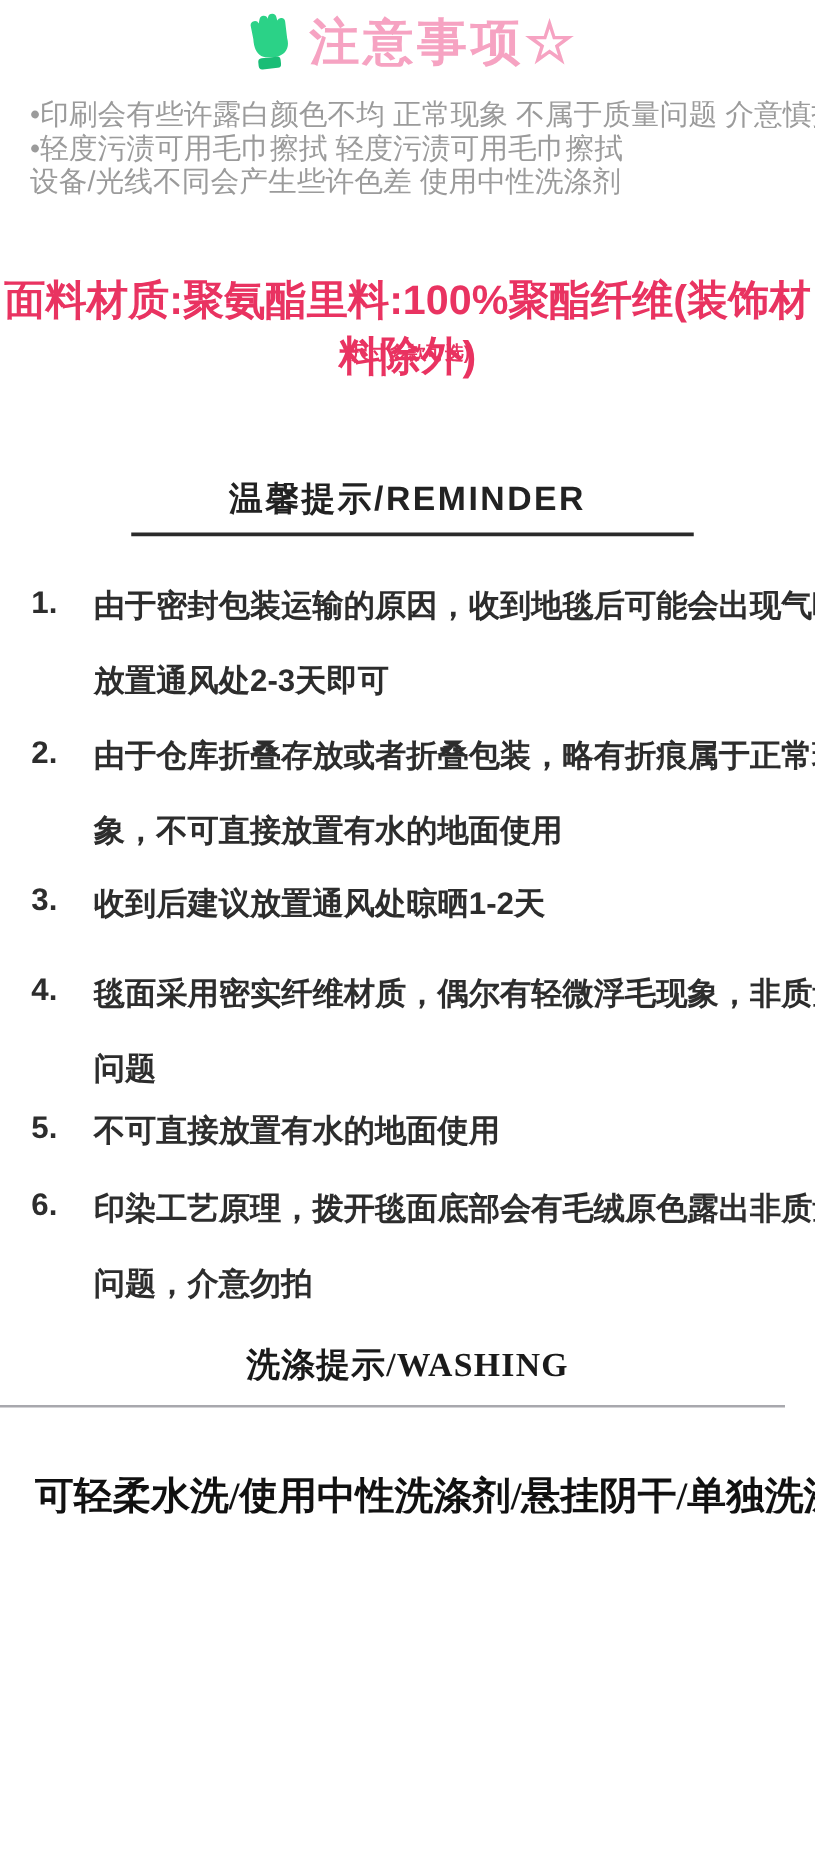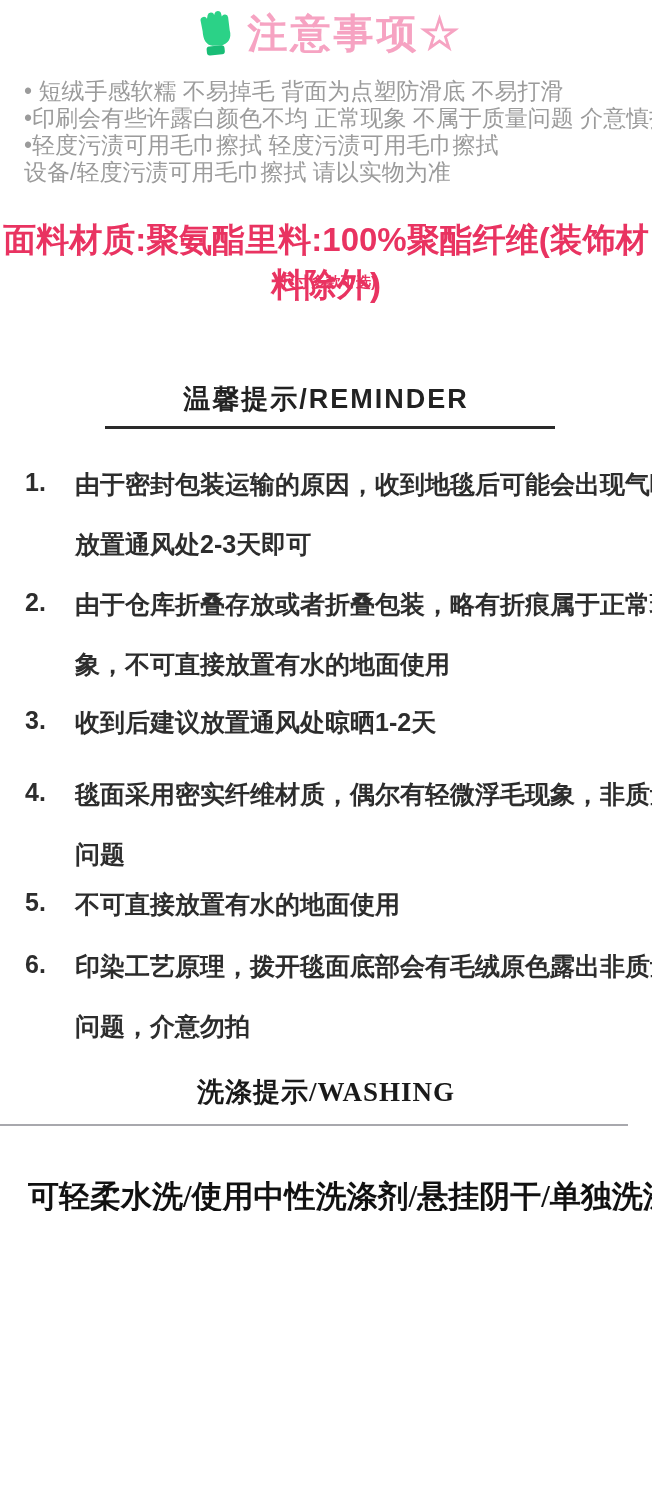--- a/index.html
+++ b/index.html
@@ -88,24 +88,23 @@
 
   <div class="title-row">
     <svg class="glove" viewBox="0 0 48 52" aria-hidden="true">
       <path fill="#2bd287" d="M13,22 L12,11 a3.4,3.4 0 0 1 6.6,-0.8 L19.6,6.8 a3.4,3.4 0 0 1 6.6,0.4 L26.6,5.8 a3.4,3.4 0 0 1 6.6,0.8 L33.6,9.4 a3.3,3.3 0 0 1 6.2,1.4 L40,24 c1.4,8 -2.6,13.4 -10.4,14.2 l-8.4,-0.6 c-6,-1.6 -8.6,-7 -8.2,-15.6 Z"></path>
       <rect fill="#19bd76" x="15" y="38" width="18" height="9" rx="3"></rect>
     </svg>
     <span class="title-text">注意事项☆</span>
   </div>
 
   <div class="notes">
-    <div>• 短绒手感软糯 不易掉毛 背面为点塑防滑底 不易打滑</div>
     <div>•印刷会有些许露白颜色不均 正常现象 不属于质量问题 介意慎拍</div>
     <div>•轻度污渍可用毛巾擦拭 轻度污渍可用毛巾擦拭</div>
-    <div>设备/轻度污渍可用毛巾擦拭 请以实物为准</div>
+    <div>设备/光线不同会产生些许色差 使用中性洗涤剂</div>
   </div>
 
   <div class="material-1">面料材质:聚氨酯里料:100%聚酯纤维(装饰材料除外)</div>
   <div class="material-2">(尺寸多款可选)</div>
 
   <div class="reminder-heading">温馨提示/REMINDER</div>
   <div class="reminder-underline"></div>
 
   <div class="r-item i1">
     <span class="r-num">1.</span>

